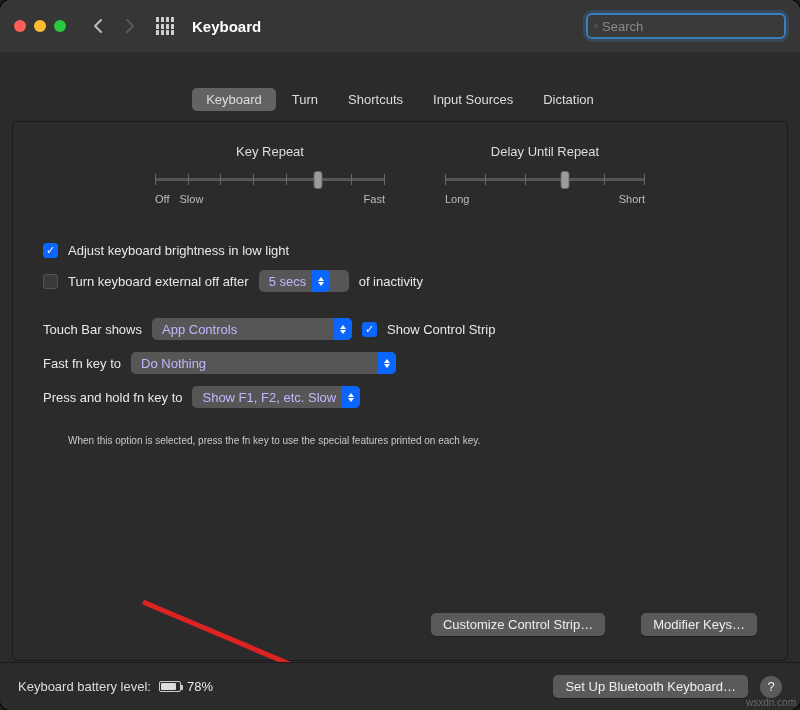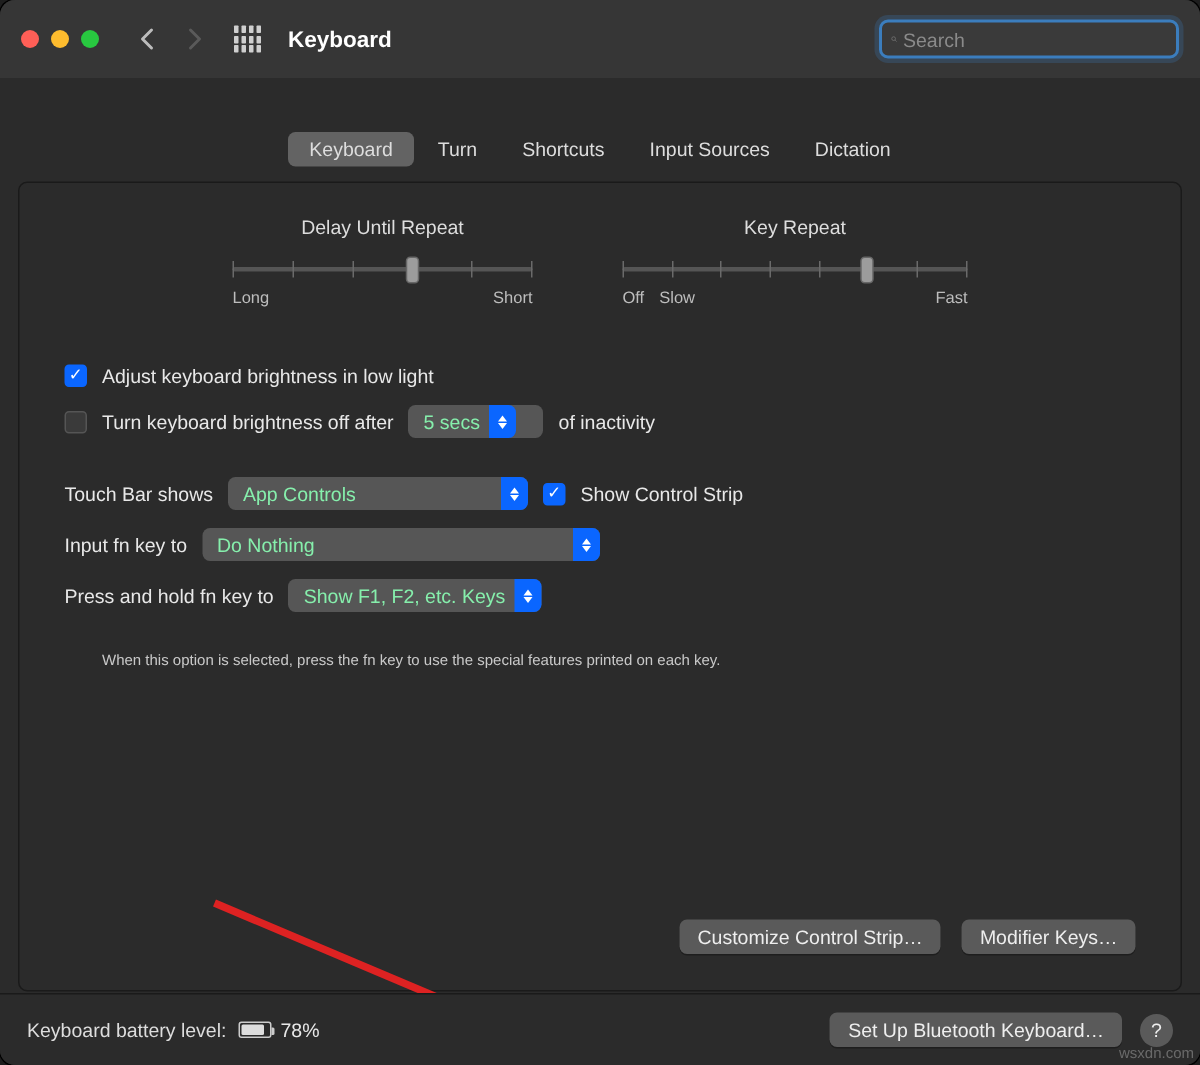--- a/index.html
+++ b/index.html
@@ -142,21 +142,21 @@
     content: "✓"; color: #fff; font-size: 11px; line-height: 1;
   }
 
   .select {
     display: inline-flex; align-items: center;
     background: #565656;
     border-radius: 5px;
     height: 22px;
     padding: 0 0 0 10px;
     font-size: 13px;
-    color: #86efac;
+    color: #c4b5fd;
     position: relative;
     min-width: 90px;
   }
   .select .val { padding-right: 6px; }
   .select .caret {
     background: #0a66ff;
     width: 18px; height: 22px;
     border-radius: 0 5px 5px 0;
     display: flex; flex-direction: column; align-items: center; justify-content: center;
     gap: 1px;
@@ -167,20 +167,21 @@
   .helptext { color: #c9c9c9; font-size: 10px; margin-left: 25px; line-height: 1.45; }
 
   .button {
     display: inline-flex; align-items: center;
     background: #5a5a5a;
     border-radius: 5px;
     padding: 4px 12px;
     font-size: 13px;
     color: #eee;
     box-shadow: 0 1px 0 rgba(0,0,0,0.3);
+    margin-left: 22px;
   }
 
   .bottom-buttons {
     position: absolute;
     right: 30px;
     bottom: 24px;
     display: flex;
     gap: 14px;
   }
 
@@ -277,39 +278,20 @@
       <div class="tab active">Keyboard</div>
       <div class="tab">Turn</div>
       <div class="tab">Shortcuts</div>
       <div class="tab">Input Sources</div>
       <div class="tab">Dictation</div>
     </div>
 
     <div class="panel">
 
       <div class="sliders">
-        <div class="slidergroup">
-          <div class="label">Delay Until Repeat</div>
-          <div class="slider narrow">
-            <div class="track"></div>
-            <div class="ticks">
-                <span></span>
-                <span></span>
-                <span></span>
-                <span></span>
-                <span></span>
-                <span></span>
-              </div>
-            <div class="knob" style="left:60%"></div>
-          </div>
-          <div class="sliderlabels">
-            <span>Long</span>
-            <span>Short</span>
-          </div>
-        </div>
         <div class="slidergroup">
           <div class="label">Key Repeat</div>
           <div class="slider">
             <div class="track"></div>
             <div class="ticks">
                 <span></span>
                 <span></span>
                 <span></span>
                 <span></span>
                 <span></span>
@@ -320,30 +302,49 @@
             <div class="knob" style="left:71%"></div>
           </div>
           <div class="sliderlabels">
             <div class="left2">
               <span>Off</span>
               <span>Slow</span>
             </div>
             <span>Fast</span>
           </div>
         </div>
+        <div class="slidergroup">
+          <div class="label">Delay Until Repeat</div>
+          <div class="slider narrow">
+            <div class="track"></div>
+            <div class="ticks">
+                <span></span>
+                <span></span>
+                <span></span>
+                <span></span>
+                <span></span>
+                <span></span>
+              </div>
+            <div class="knob" style="left:60%"></div>
+          </div>
+          <div class="sliderlabels">
+            <span>Long</span>
+            <span>Short</span>
+          </div>
+        </div>
       </div>
 
       <div class="row">
         <span class="checkbox checked"></span>
         <span>Adjust keyboard brightness in low light</span>
       </div>
 
       <div class="row">
         <span class="checkbox"></span>
-        <span>Turn keyboard brightness off after</span>
+        <span>Turn keyboard external off after</span>
         <span class="select">
           <span class="val">5 secs</span>
           <span class="caret"></span>
         </span>
         <span>of inactivity</span>
       </div>
 
       <div style="height:14px"></div>
 
       <div class="row">
@@ -351,32 +352,32 @@
         <span class="select" style="min-width:200px">
           <span class="val" style="flex:1">App Controls</span>
           <span style="flex:1"></span>
           <span class="caret"></span>
         </span>
         <span class="checkbox checked"></span>
         <span>Show Control Strip</span>
       </div>
 
       <div class="row">
-        <span>Input fn key to</span>
+        <span>Fast fn key to</span>
         <span class="select" style="min-width:265px">
           <span class="val">Do Nothing</span>
           <span style="flex:1"></span>
           <span class="caret"></span>
         </span>
       </div>
 
       <div class="row">
         <span>Press and hold fn key to</span>
         <span class="select">
-          <span class="val">Show F1, F2, etc. Keys</span>
+          <span class="val">Show F1, F2, etc. Slow</span>
           <span class="caret"></span>
         </span>
       </div>
 
       <div style="height:14px"></div>
 
       <div class="helptext">When this option is selected, press the fn key to use the special features printed on each key.</div>
 
       <svg class="arrow" width="320" height="150">
         <defs>

